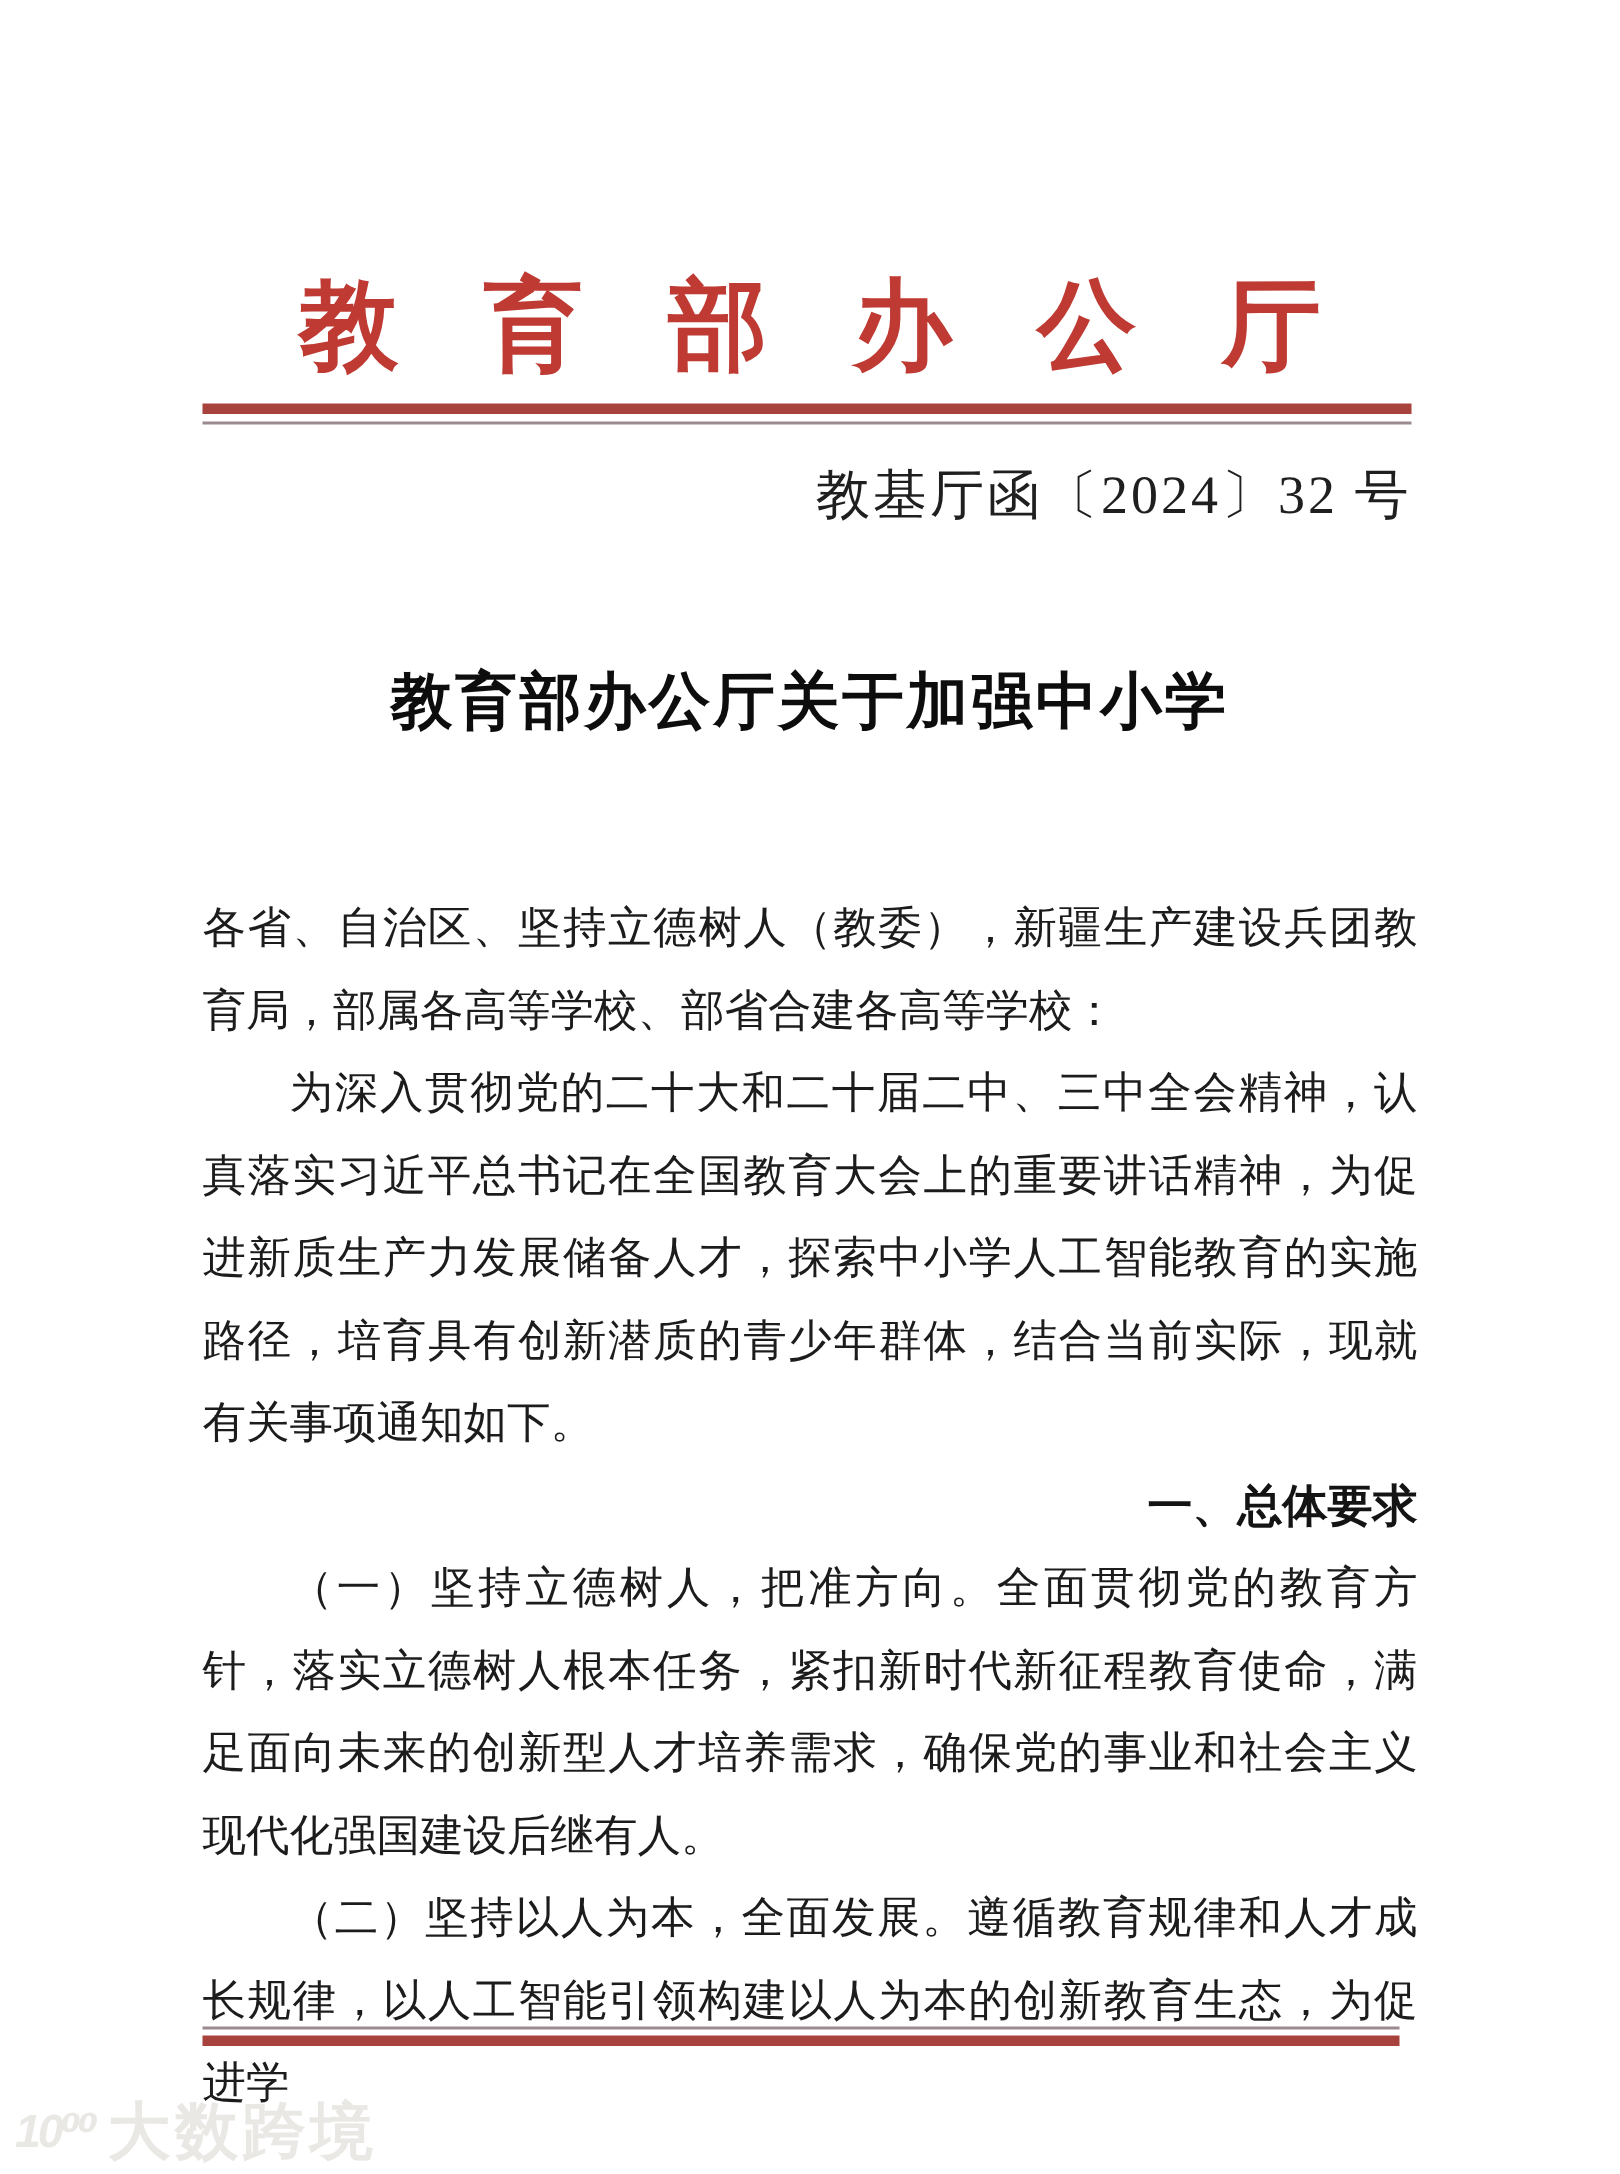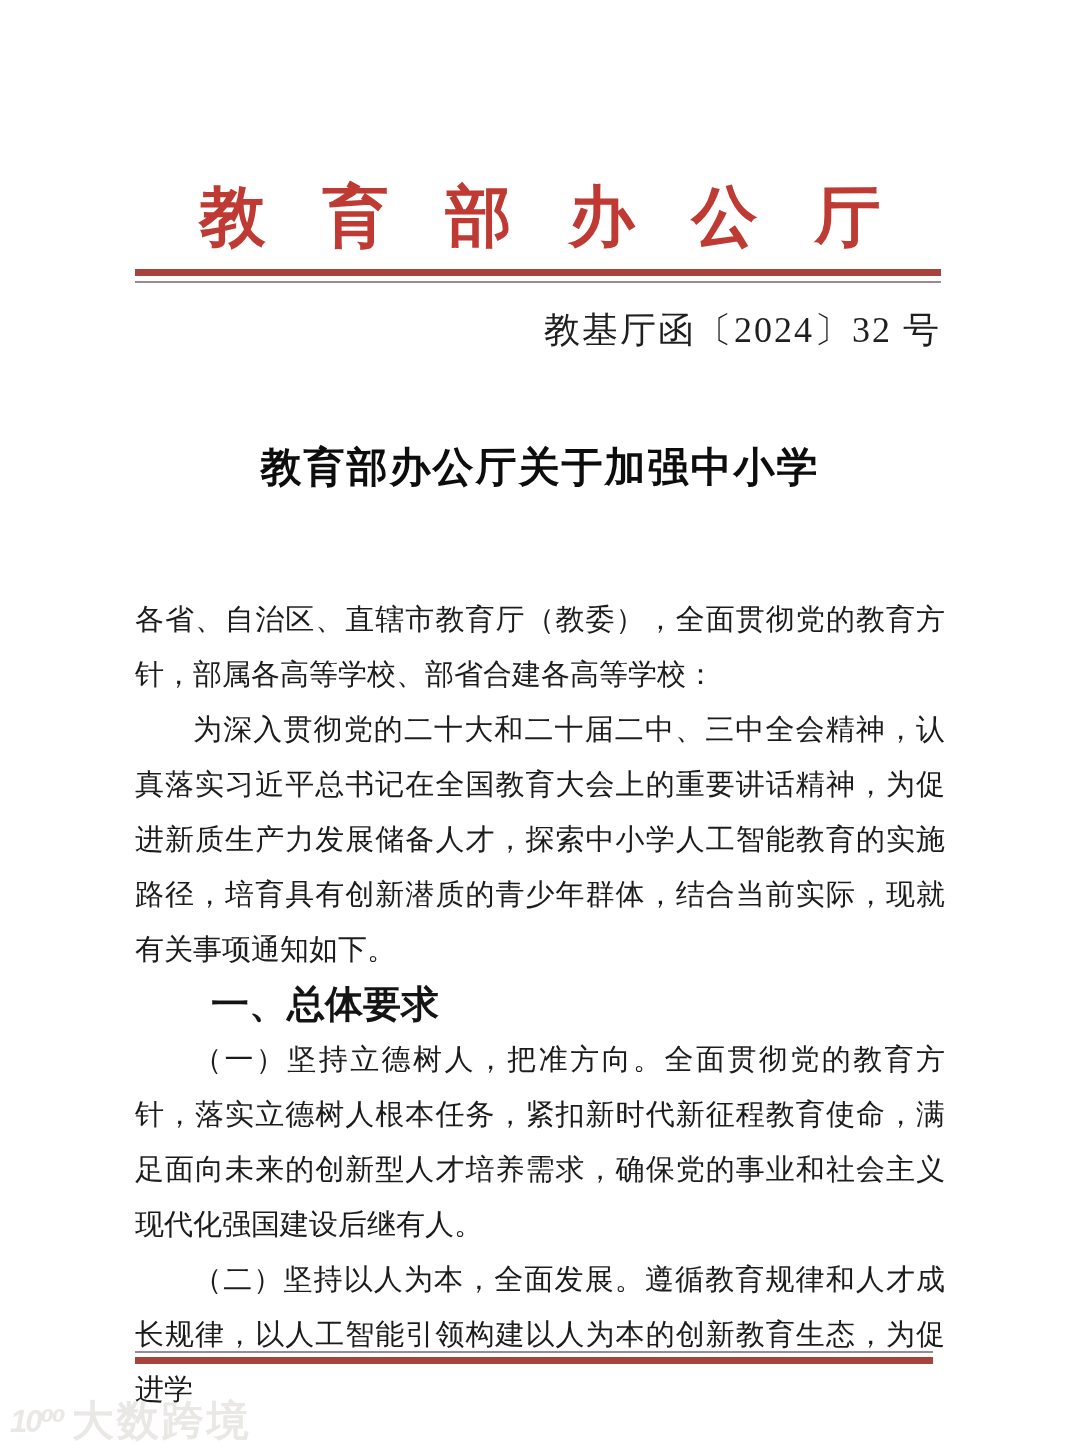--- a/index.html
+++ b/index.html
@@ -91,25 +91,25 @@
     margin: 0;
     padding: 0;
   }
   .indent {
     text-indent: 2em;
   }
   .section-heading {
     margin: 0;
     text-indent: 2em;
     font-family: "Liberation Sans", "DejaVu Sans", sans-serif;
-    font-size: 38px;
+    font-size: 30px;
     font-weight: 700;
     line-height: 55px;
     color: #141414;
-    text-align: left;
+    text-align: right;
   }
 
   
   .rule-bottom-thin {
     position: absolute;
     left: 135px;
     top: 1351px;
     width: 798px;
     height: 2px;
     background: #9c8a91;
@@ -156,21 +156,21 @@
   <div class="rule-top-thick"></div>
   <div class="rule-top-thin"></div>
 
   <div class="doc-number">教基厅函〔2024〕32 号</div>
 
   <div class="doc-title">
     <div>教育部办公厅关于加强中小学</div>
   </div>
 
   <div class="doc-body">
-    <p>各省、自治区、直辖市教育厅（教委），全面贯彻党的教育方针，部属各高等学校、部省合建各高等学校：</p>
+    <p>各省、自治区、坚持立德树人（教委），新疆生产建设兵团教育局，部属各高等学校、部省合建各高等学校：</p>
     <p class="indent">为深入贯彻党的二十大和二十届二中、三中全会精神，认真落实习近平总书记在全国教育大会上的重要讲话精神，为促进新质生产力发展储备人才，探索中小学人工智能教育的实施路径，培育具有创新潜质的青少年群体，结合当前实际，现就有关事项通知如下。</p>
     <p class="section-heading">一、总体要求</p>
     <p class="indent">（一）坚持立德树人，把准方向。全面贯彻党的教育方针，落实立德树人根本任务，紧扣新时代新征程教育使命，满足面向未来的创新型人才培养需求，确保党的事业和社会主义现代化强国建设后继有人。</p>
     <p class="indent">（二）坚持以人为本，全面发展。遵循教育规律和人才成长规律，以人工智能引领构建以人为本的创新教育生态，为促进学</p>
   </div>
 
   <div class="rule-bottom-thin"></div>
   <div class="rule-bottom-thick"></div>
 
   <div class="watermark">

